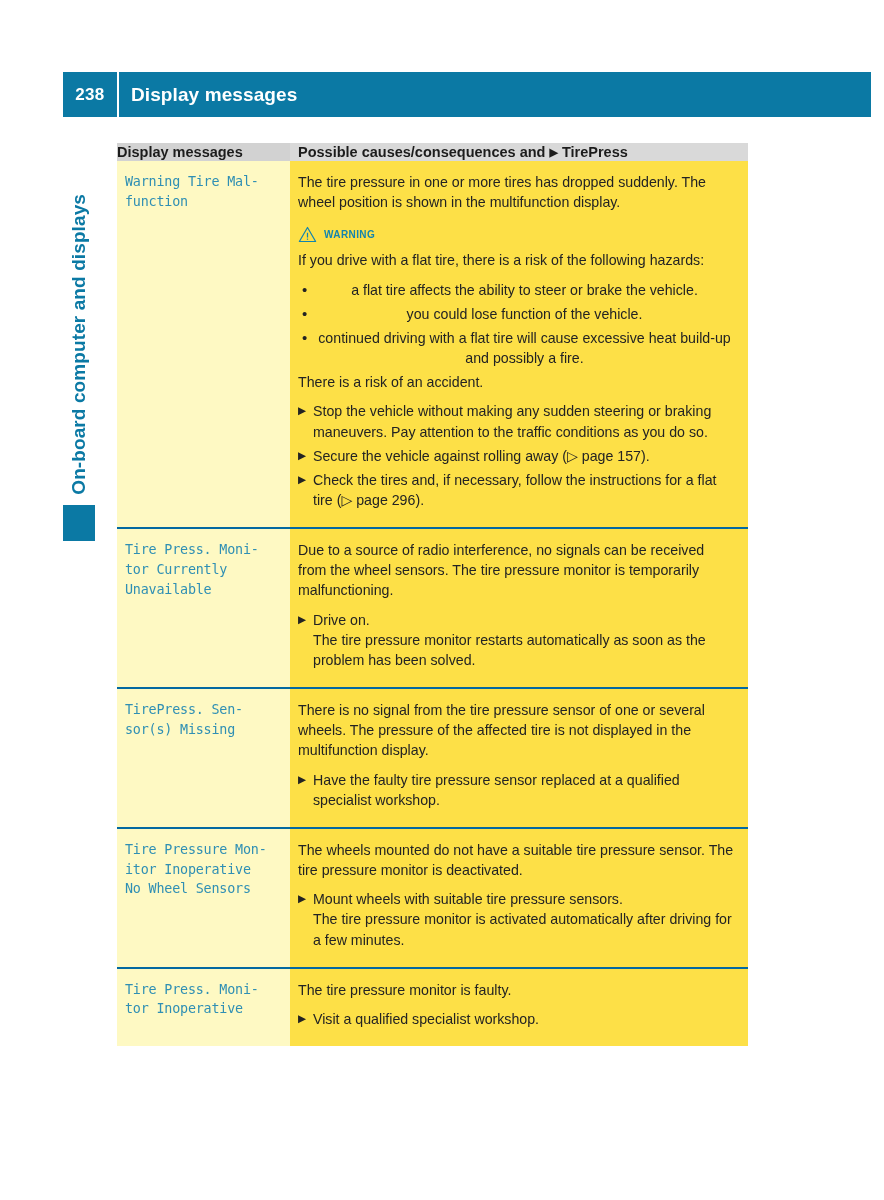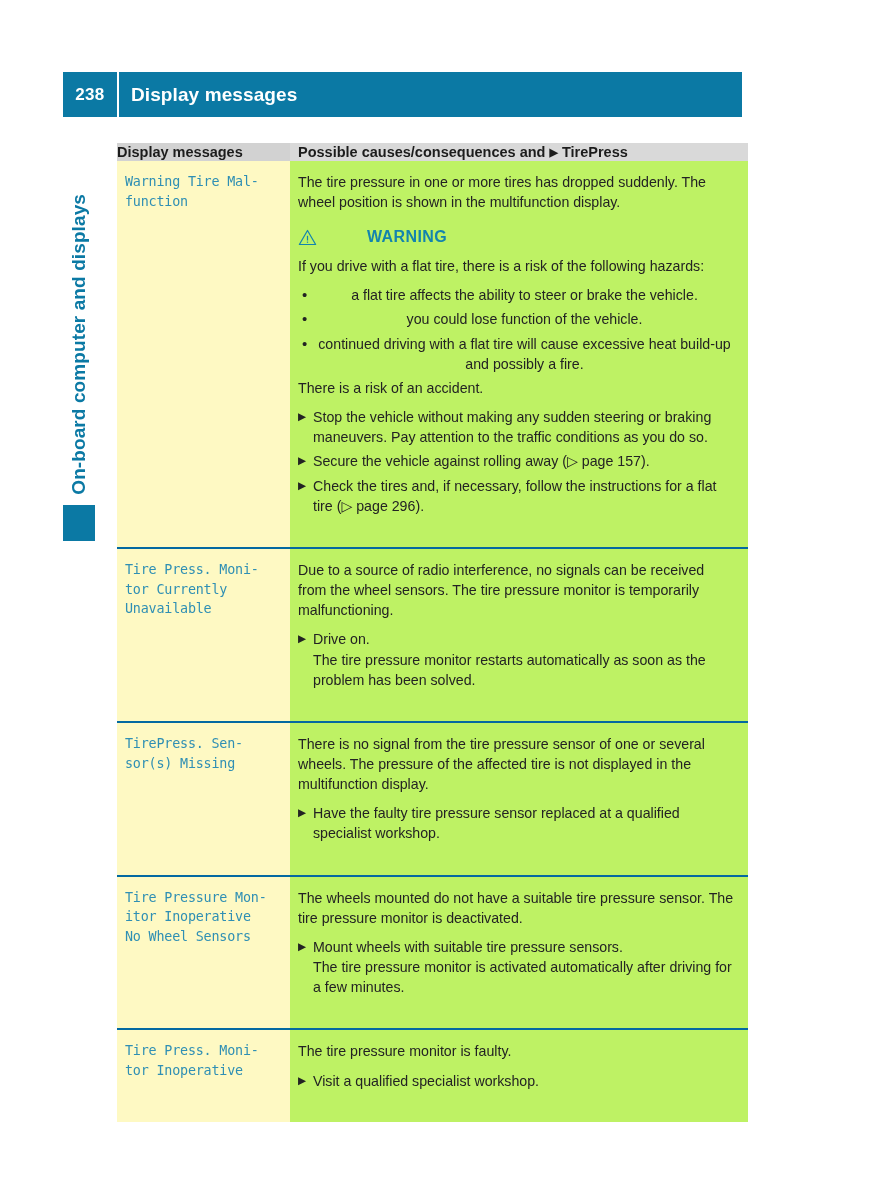--- a/index.html
+++ b/index.html
@@ -14,21 +14,21 @@
     font-family: "Liberation Sans", sans-serif;
     color: #222222;
     overflow: hidden;
   }
 
   
   .header-bar {
     position: absolute;
     left: 63px;
     top: 72px;
-    width: 679px;
+    width: 808px;
     height: 45px;
     background: #0b79a4;
     display: flex;
     align-items: center;
   }
   .header-pagenum {
     width: 54px;
     text-align: center;
     color: #ffffff;
     font-size: 17px;
@@ -114,22 +114,22 @@
     background: #fef9c3;
     padding: 11px 10px 12px 8px;
     font-family: "DejaVu Sans Mono", "Liberation Mono", monospace;
     font-size: 13.4px;
     line-height: 1.47;
     color: #2f8fb4;
     letter-spacing: -0.2px;
     white-space: pre-line;
   }
   td.cell-right {
-    background: #bef264;
-    padding: 11px 12px 27px 8px;
+    background: #fde047;
+    padding: 11px 12px 13px 8px;
     font-size: 14.2px;
     line-height: 1.42;
     color: #232323;
   }
   tr.row-sep td { border-top: 2px solid #0369a1; }
 
   
   .para { margin: 0 0 0 0; }
 
   .warning-head {
@@ -141,23 +141,22 @@
   }
   .warning-head .tri {
     width: 19px;
     height: 17px;
     flex: 0 0 auto;
     display: block;
   }
   .warning-head .wlabel {
     color: #1384ae;
     font-weight: bold;
-    font-size: 16px;
+    font-size: 10px;
     letter-spacing: 0.4px;
-    margin-left: 43px;
   }
 
   ul.bullets {
     margin: 9px 0 0 0;
     padding: 0;
     list-style: none;
   }
   ul.bullets li {
     position: relative;
     padding-left: 15px;

